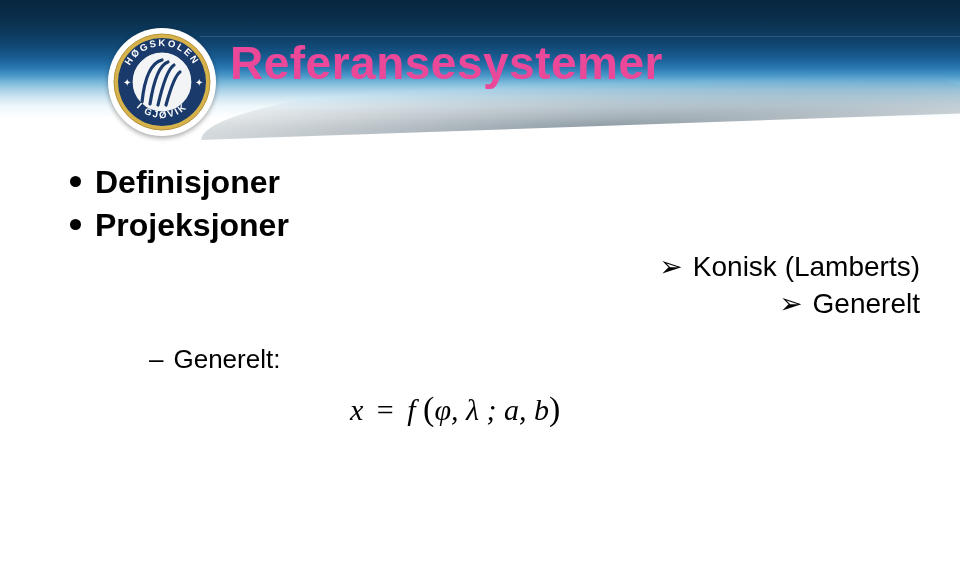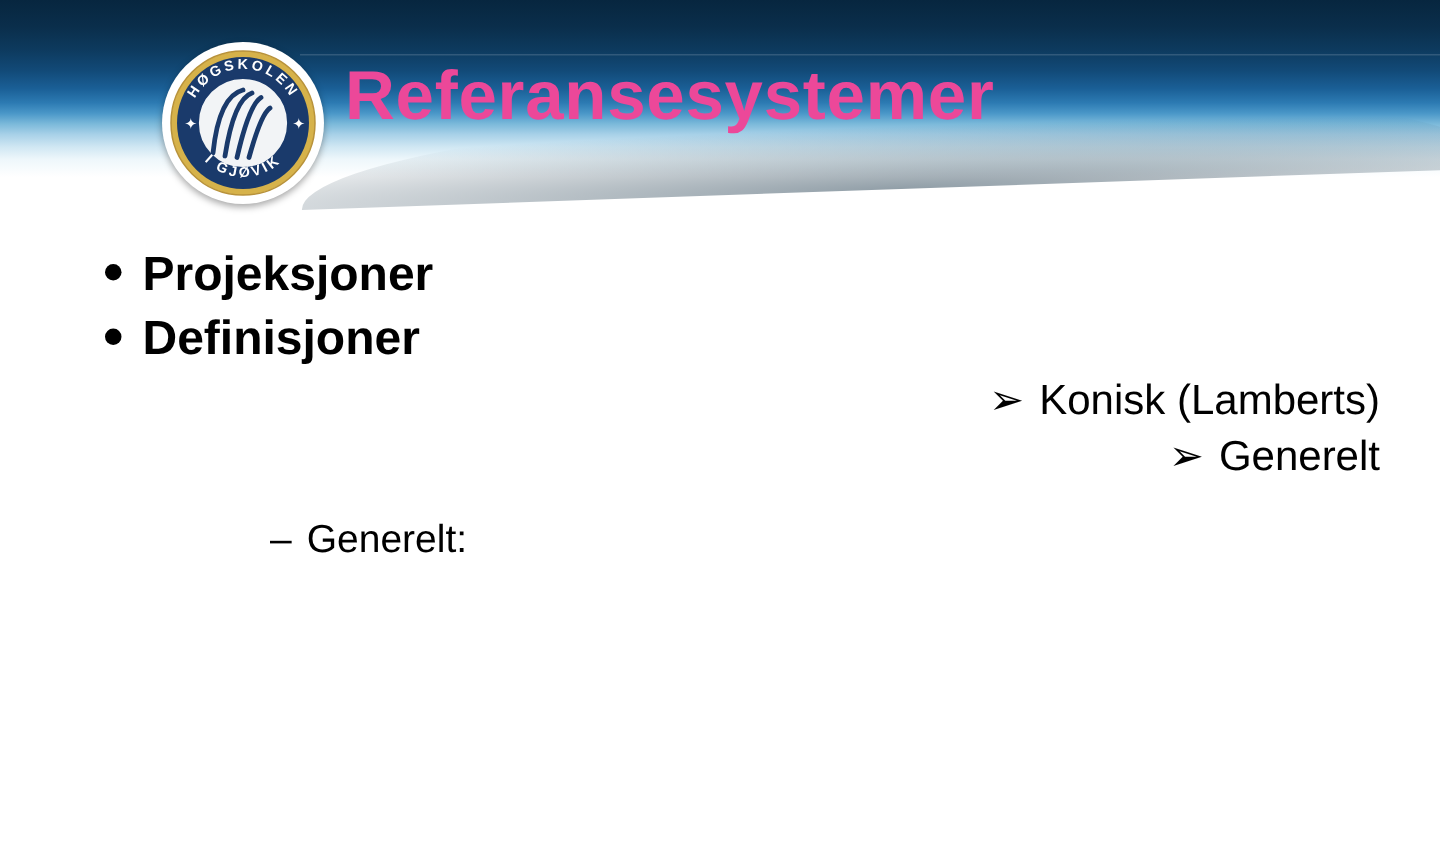--- a/index.html
+++ b/index.html
@@ -115,21 +115,21 @@
     font-size: 28px;
     font-weight: 400;
     text-align: right;
   }
   .lvl2 .arrow {
     font-family: Arial, sans-serif;
     margin-right: 10px;
   }
 
   .lvl3 {
-    margin: 24px 0 8px 110px;
+    margin: 24px 0 8px 79px;
     font-size: 26px;
     font-weight: 400;
   }
   .lvl3 .dash { margin-right: 10px; }
 
   .formulae {
     margin-top: 6px;
     margin-left: 280px;
     font-family: "Times New Roman", Times, serif;
     font-size: 30px;
@@ -180,38 +180,44 @@
       <text x="11" y="54" font-size="10" fill="#fff">✦</text>
       <text x="83" y="54" font-size="10" fill="#fff">✦</text>
     </svg>
   </div>
 
   <div class="title">Referansesystemer</div>
 
   <div class="content">
 
     <div class="lvl1">
+      <span class="dot"></span><span>Definisjoner</span>
+    </div>
+
+    <div class="lvl1">
       <span class="dot"></span><span>Projeksjoner</span>
-    </div>
-
-    <div class="lvl1">
-      <span class="dot"></span><span>Definisjoner</span>
     </div>
 
     <div class="lvl2">
       <span class="arrow">➢</span><span>Konisk (Lamberts)</span>
     </div>
 
 
     <div class="lvl2">
       <span class="arrow">➢</span><span>Generelt</span>
     </div>
 
     <div class="lvl3">
       <span class="dash">–</span><span>Generelt:</span>
     </div>
 
     <div class="formulae">
+      <div>
+        <span>x</span>
+        <span class="op">=</span>
+        <span>f</span>
+        <span class="paren">(</span><span>φ, λ ; a, b</span><span class="paren">)</span>
+      </div>
     </div>
 
   </div>
 
 </div>
 
 </body></html>

